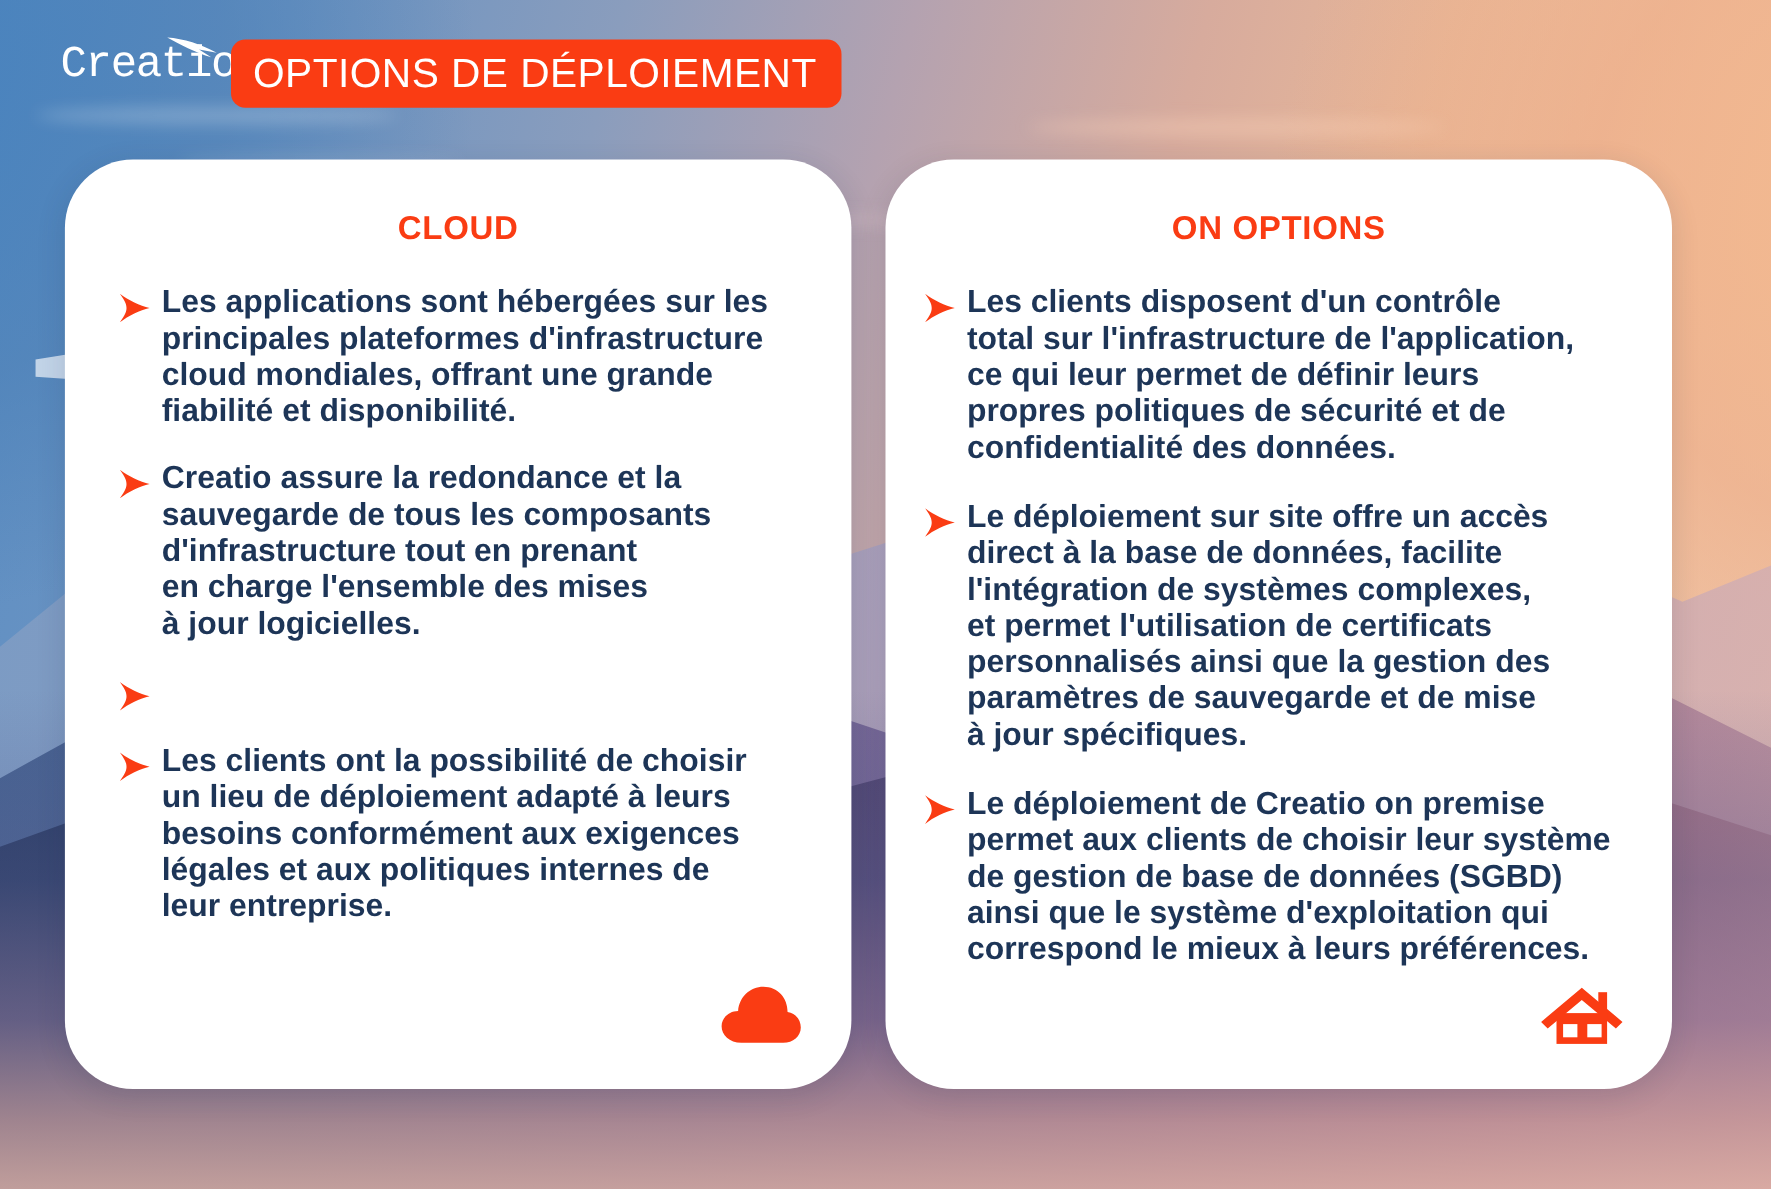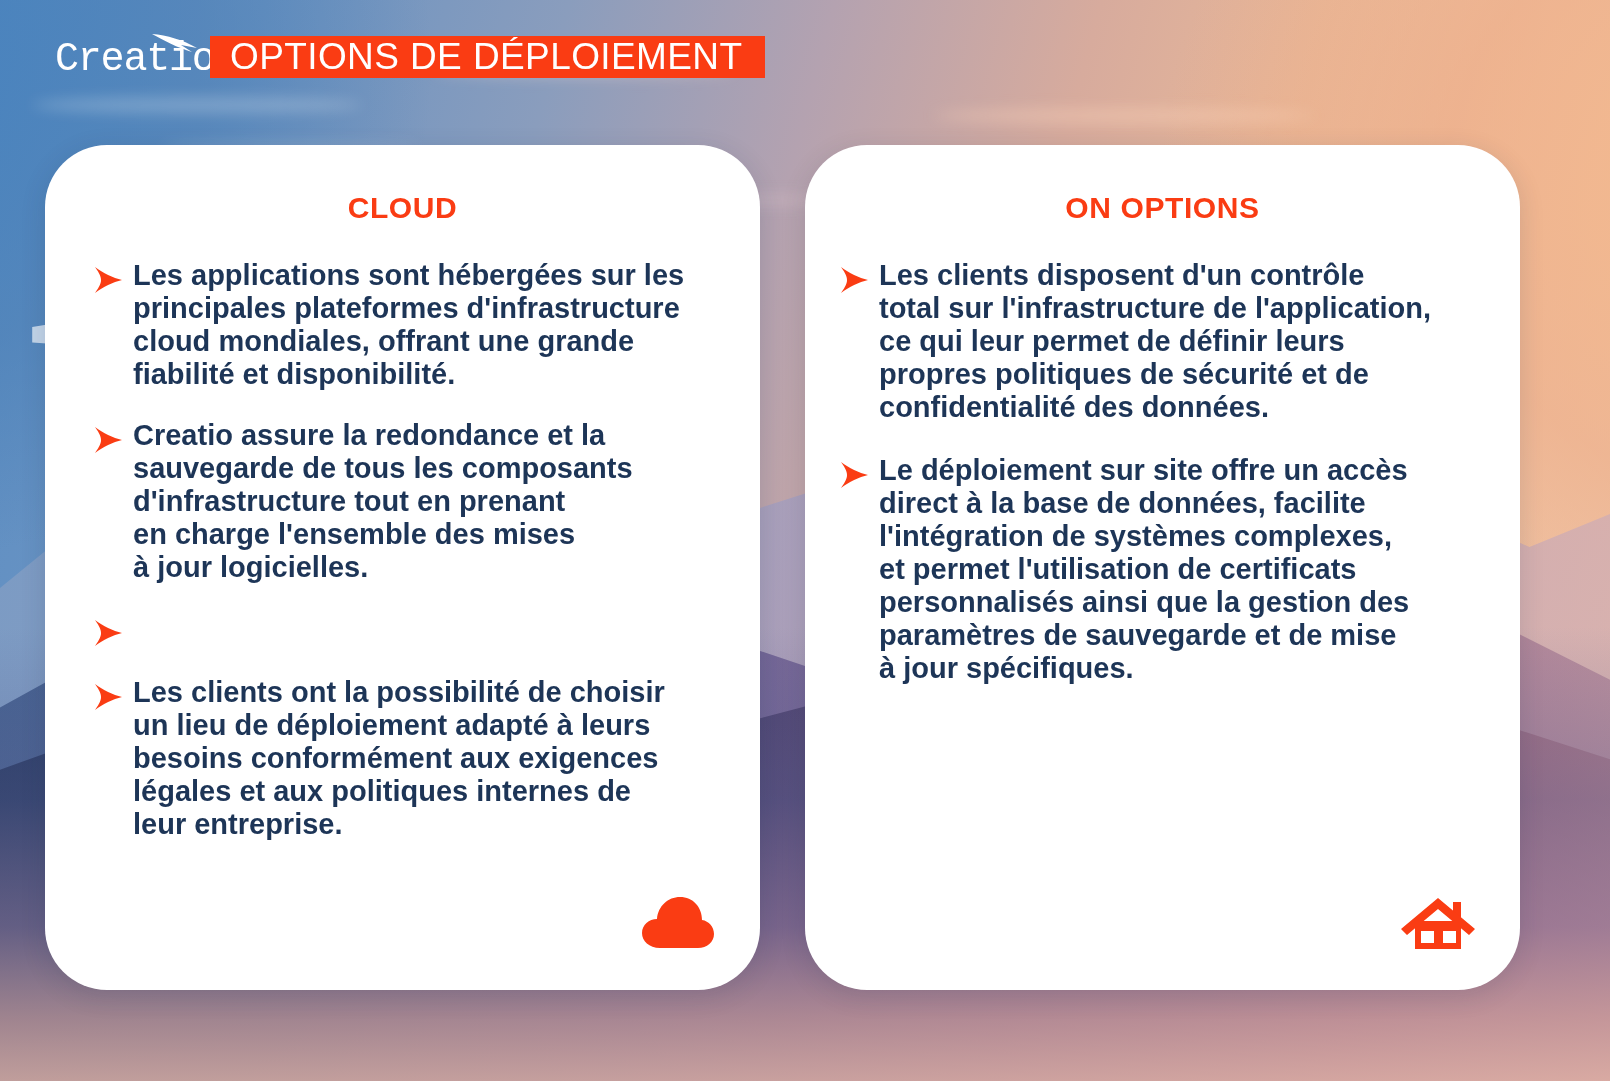--- a/index.html
+++ b/index.html
@@ -103,39 +103,39 @@
     font-family:Liberation Mono, monospace;
     font-size:40px; font-weight:400; color:#ffffff;
     letter-spacing:-1.2px; line-height:48px;
   }
   #logo-swoosh{
     position:absolute; right:6px; top:-4px; width:48px; height:22px;
   }
 
   #title-banner{
     position:absolute; left:210px; top:36px;
-    height:42px; padding:0 22px 0 20px;
+    height:62px; padding:0 22px 0 20px;
     background:#fa3c13;
-    display:flex; align-items:center;
+    display:flex; align-items:center;border-radius:13px;
   }
   #title-text{
     color:#ffffff; font-size:37px; font-weight:400;
     letter-spacing:.4px; white-space:nowrap;
     font-family:"Liberation Sans", sans-serif;
   }
 
   
   .card{
     position:absolute;
     background:#ffffff;
     border-radius:62px;
     box-shadow:0 6px 26px rgba(25,40,70,.14);
     overflow:hidden;
   }
-  #card-cloud{ left:45px;  top:145px; width:715px; height:845px; }
+  #card-cloud{ left:59px;  top:145px; width:715px; height:845px; }
   #card-onprem{ left:805px; top:145px; width:715px; height:845px; }
 
   .card-title{
     text-align:center;
     color:#fa3c13;
     font-size:30px; font-weight:bold;
     letter-spacing:.6px;
     margin-top:46px;
   }
 
@@ -277,20 +277,30 @@
       </svg>
       <div class="btext">Le déploiement sur site offre un accès
 direct à la base de données, facilite
 l'intégration de systèmes complexes,
 et permet l'utilisation de certificats
 personnalisés ainsi que la gestion des
 paramètres de sauvegarde et de mise
 à jour spécifiques.</div>
     </div>
 
+    <div class="bullet">
+      <svg class="arrow" viewBox="0 0 34 30">
+        <path d="M4 2 C12 8, 22 13, 31 15 C22 17, 12 22, 4 28 C9 21, 10 18, 10 15 C10 12, 9 9, 4 2 Z" fill="#fa3c13"></path>
+      </svg>
+      <div class="btext">Le déploiement de Creatio on premise
+permet aux clients de choisir leur système
+de gestion de base de données (SGBD)
+ainsi que le système d'exploitation qui
+correspond le mieux à leurs préférences.</div>
+    </div>
 
   </div>
 
   <svg class="card-icon" viewBox="0 0 76 60">
 
     <rect x="53" y="10" width="8" height="16" fill="#fa3c13"></rect>
 
     <path d="M38 6 L75 37 L69 43 L38 17 L7 43 L1 37 Z" fill="#fa3c13"></path>
 
     <rect x="15" y="29" width="46" height="28" fill="#fa3c13"></rect>

